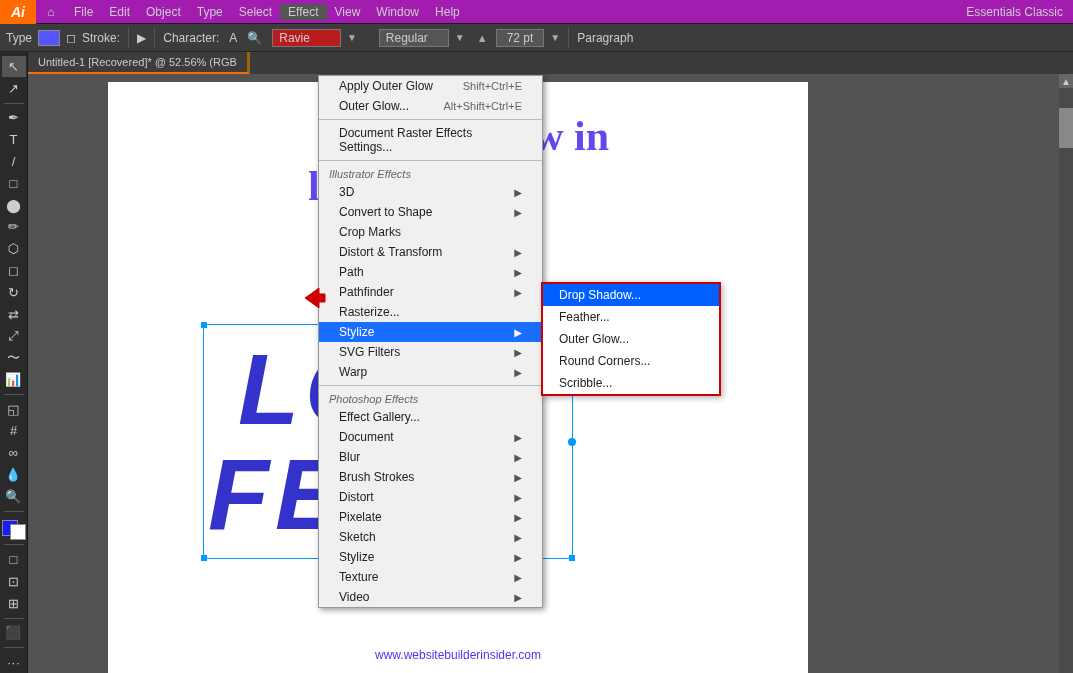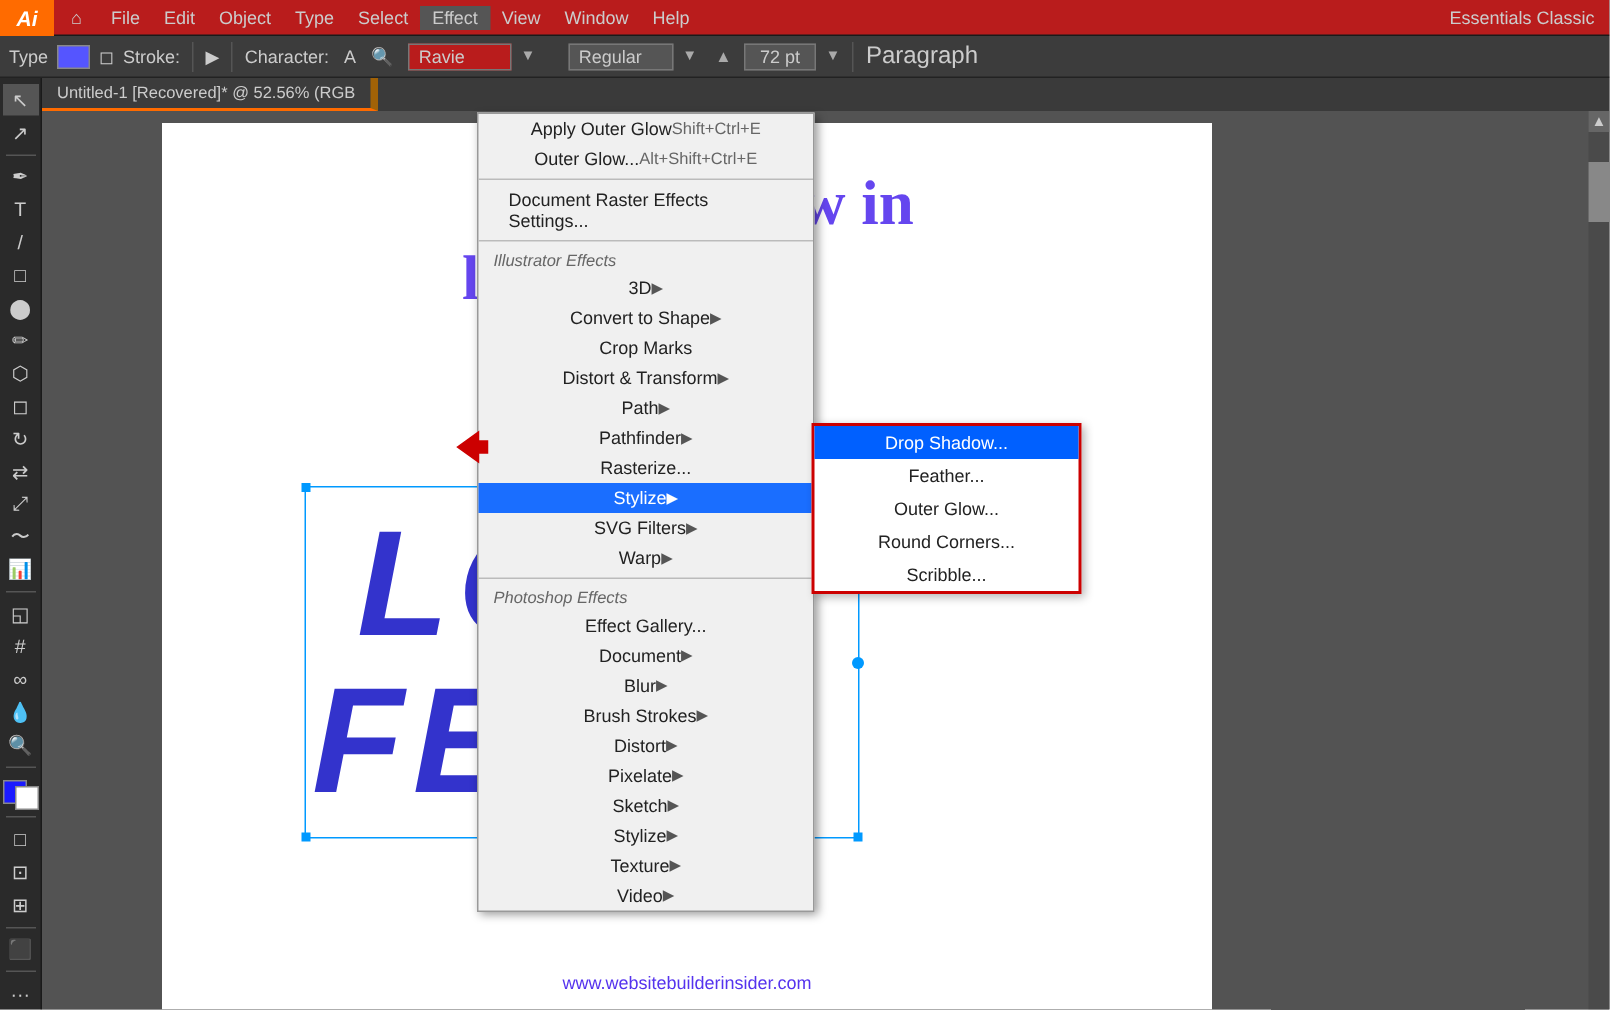--- a/index.html
+++ b/index.html
@@ -10,21 +10,21 @@
       font-family: 'Segoe UI', Arial, sans-serif;
       font-size: 12px;
       background: #535353;
       position: relative;
     }
 
     
     .menu-bar {
       display: flex;
       align-items: center;
-      background: #b91c1c;
+      background: #a21caf;
       height: 24px;
       width: 100%;
       border-bottom: 1px solid #1a1a1a;
       justify-content: center;
     }
     .menu-logo {
       width: 36px;
       height: 24px;
       display: flex;
       align-items: center;
@@ -156,21 +156,21 @@
       overflow: hidden;
     }
     .canvas-tab {
       background: #3c3c3c;
       height: 22px;
       display: flex;
       align-items: center;
       padding: 0 10px;
       color: #ccc;
       font-size: 11px;
-      border-right: 5px solid #a16207;
+      border-right: 3px solid #a16207;
       border-bottom: 2px solid #FF6B00;
     }
     .canvas-doc {
       position: absolute;
       top: 30px;
       left: 80px;
       width: 700px;
       height: 600px;
       background: white;
     }
@@ -186,21 +186,21 @@
       z-index: 100;
       box-shadow: 2px 2px 6px rgba(0,0,0,0.4);
     }
     .dropdown-item {
       padding: 3px 20px;
       color: #222;
       cursor: pointer;
       font-size: 12px;
       display: flex;
       align-items: center;
-      justify-content: center;
+      justify-content: space-between;
       position: relative;
     }
     .dropdown-item .shortcut {
       color: #666;
       font-size: 11px;
     }
     .dropdown-separator {
       height: 1px;
       background: #bbb;
       margin: 3px 0;
@@ -241,21 +241,20 @@
       z-index: 200;
       box-shadow: 2px 2px 6px rgba(0,0,0,0.3);
     }
     .stylize-item {
       padding: 4px 16px;
       color: #222;
       cursor: pointer;
       font-size: 12px;
       display: flex;
       align-items: center;
-      justify-content: center;
     }
     .stylize-item.active {
       background: #0060ff;
       color: white;
     }
 
     
     .scrollbar-right {
       position: absolute;
       right: 0;
@@ -315,21 +314,21 @@
   <span style="color:#ccc;font-size:12px;margin-left:4px;">A</span>
   <span style="color:#ccc;font-size:12px;margin:0 4px;">🔍</span>
   <span style="background:#b91c1c;color:#ccc;padding:1px 30px 1px 6px;font-size:12px;border:1px solid #777;">Ravie</span>
   <span style="color:#aaa;font-size:10px;">▼</span>
   <span style="background:#555;color:#ccc;padding:1px 20px 1px 6px;font-size:12px;border:1px solid #777;margin-left:16px;">Regular</span>
   <span style="color:#aaa;font-size:10px;">▼</span>
   <span style="color:#aaa;font-size:11px;margin-left:6px;">▲</span>
   <span style="background:#555;color:#ccc;padding:1px 10px;font-size:12px;border:1px solid #777;margin-left:2px;">72 pt</span>
   <span style="color:#aaa;font-size:10px;">▼</span>
   <div class="options-separator"></div>
-  <span style="color:#ccc;font-size:16px;">Paragraph</span>
+  <span style="color:#ccc;font-size:12px;">Paragraph</span>
 </div>
 
 <div class="main-layout">
 
   <div class="left-toolbar">
     <div class="tool-btn active">↖</div>
     <div class="tool-btn">↗</div>
     <div class="tool-separator"></div>
     <div class="tool-btn">✒</div>
     <div class="tool-btn">T</div>

